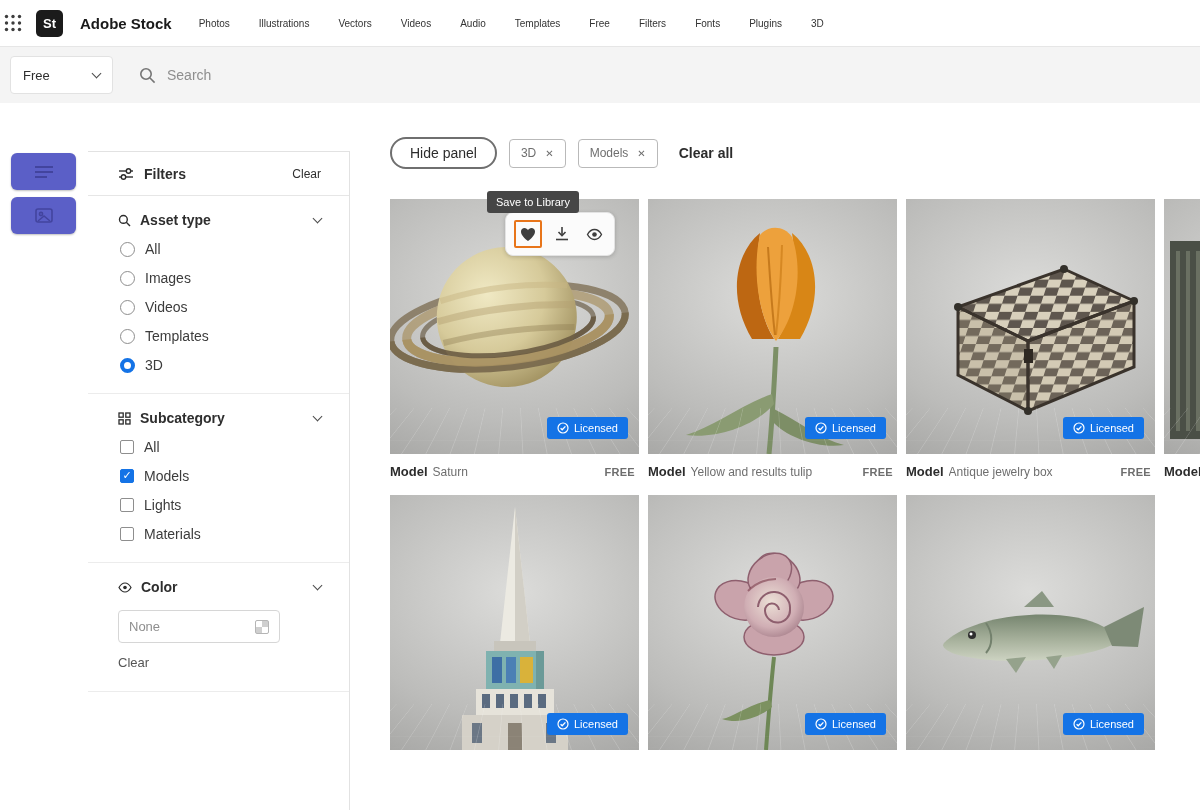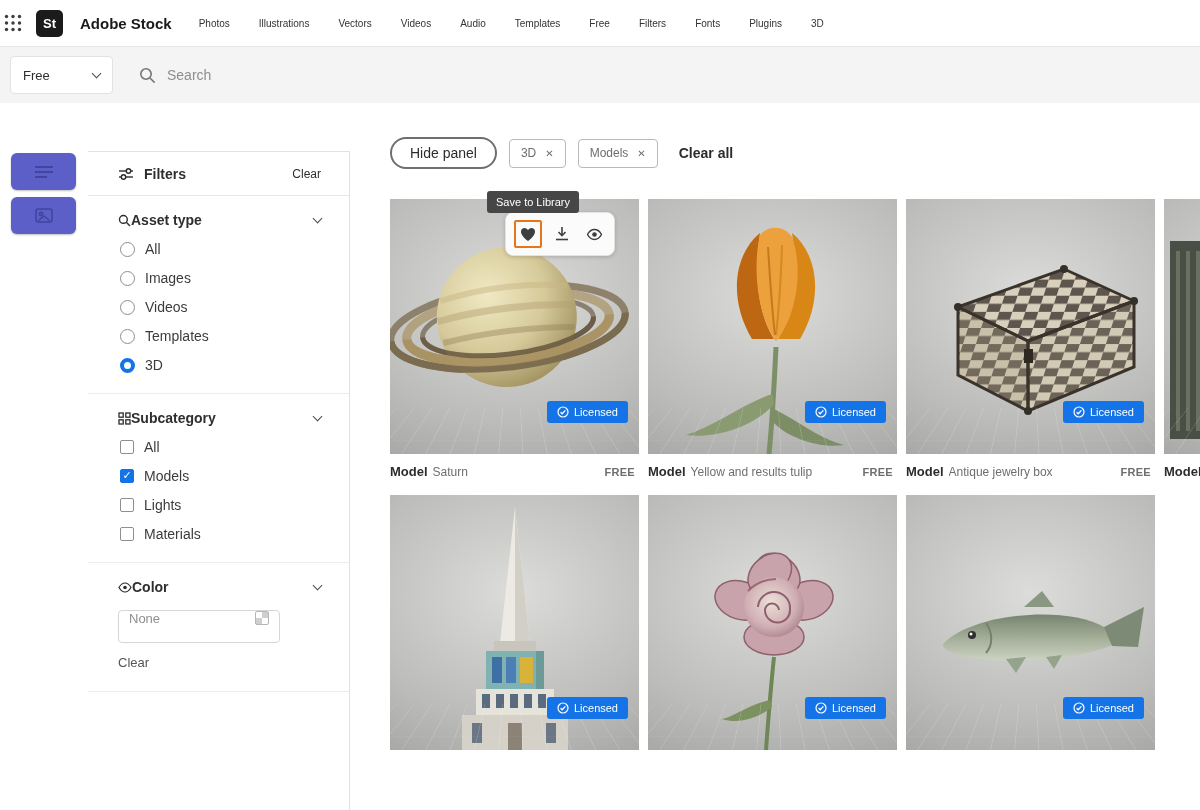--- a/index.html
+++ b/index.html
@@ -36,31 +36,31 @@
     box-shadow:0 1px 2px rgba(0,0,0,.25); }
   .pbtn.p1 { top:50px; } .pbtn.p2 { top:94px; }
 
   
   .filters { width:262px; border-right:1px solid #e2e2e2; border-top:1px solid #e2e2e2; background:#fff;margin-top:48px; }
   .fheader { height:44px; border-bottom:1px solid #e6e6e6; display:flex; align-items:center;
     padding:0 28px 0 30px; gap:10px; }
   .ftitle { font-weight:bold; font-size:14px; }
   .fclear { margin-left:auto; font-size:12px; color:#2e2e2e; cursor:pointer; }
   .fsection { border-bottom:1px solid #ececec; padding:16px 28px 20px 30px; }
-  .sheader { display:flex; align-items:center; font-weight:bold; font-size:14px; cursor:pointer; }
+  .sheader { display:flex; align-items:center; gap:9px; font-weight:bold; font-size:14px; cursor:pointer; }
   .sheader .chev { margin-left:auto; }
   .opt { display:flex; align-items:center; gap:10px; margin:13px 0 0 2px; font-size:14px; color:#3c3c3c; cursor:pointer; }
   .radio { width:15px; height:15px; border:1.5px solid #8e8e8e; border-radius:50%; background:#fff; flex:none; }
   .radio.sel { border:4.5px solid #1473e6; }
   .cbox { width:14px; height:14px; border:1.5px solid #8e8e8e; border-radius:2px; background:#fff; flex:none;
     position:relative; }
   .cbox.sel { background:#1473e6; border-color:#1473e6; }
   .cbox.sel::after { content:"\2713"; color:#fff; font-size:11px; position:absolute; left:1.5px; top:-1.5px; }
   .color-input { margin-top:15px; height:33px; width:162px; border:1px solid #d6d6d6; border-radius:4px;
-    background:#fff; display:flex; padding:0 10px; font-size:13px; color:#8e8e8e; cursor:pointer; }
+    background:#fff; display:flex; align-items:center; padding:0 10px; font-size:13px; color:#8e8e8e; cursor:pointer; }
   .swatch { margin-left:auto; width:14px; height:14px; border:1px solid #b5b5b5; border-radius:2px;
     background:conic-gradient(#cfcfcf 25%, #fff 0 50%, #cfcfcf 0 75%, #fff 0); }
   .color-clear { display:inline-block; margin-top:12px; font-size:13px; color:#555; cursor:pointer; }
 
   
   .main { flex:1; padding:34px 16px 0 40px; overflow:hidden; position:relative; background:#fff; }
   .toolbar-row { display:flex; align-items:center; gap:12px; }
   .hide-panel { height:32px; padding:0 18px; border:2px solid #6f6f6f; border-radius:16px; background:#fff;
     font-size:14px; color:#2c2c2c; cursor:pointer; font-family:inherit; }
   .chip { height:29px; border:1px solid #b9b9b9; border-radius:4px; background:#fff; display:flex;
@@ -71,21 +71,21 @@
   .cards-row { display:flex; gap:9px; margin-top:30px; }
   .cards-row.second { margin-top:16px; }
   .card { width:249px; flex:none; position:relative; }
   .card-img { height:255px; position:relative; overflow:hidden; cursor:pointer;
     background:radial-gradient(ellipse 120% 90% at 50% 38%, #dcdcda 0%, #bcbcba 55%, #999997 100%); }
   .card-img svg.obj { position:absolute; inset:0; }
   .floor { position:absolute; left:-30%; width:160%; bottom:-12px; height:150px; opacity:.55;
     background:repeating-linear-gradient(90deg, rgba(250,250,250,.35) 0 1px, transparent 1px 26px),
                repeating-linear-gradient(0deg, rgba(250,250,250,.35) 0 1px, transparent 1px 26px);
     transform:perspective(260px) rotateX(55deg); transform-origin:center bottom; }
-  .licensed { position:absolute; right:11px; bottom:31px; background:#1473e6; color:#fff; font-size:11px;
+  .licensed { position:absolute; right:11px; bottom:15px; background:#1473e6; color:#fff; font-size:11px;
     height:22px; display:flex; align-items:center; gap:5px; padding:0 10px; border-radius:3px; z-index:3; }
   .caption { display:flex; align-items:baseline; gap:5px; margin-top:10px; padding-right:4px; }
   .caption .type { font-weight:bold; font-size:13px; color:#2c2c2c; }
   .caption .title { font-size:12px; color:#6e6e6e; flex:1; white-space:nowrap; overflow:hidden; }
   .caption .price { font-size:11px; font-weight:bold; color:#6e6e6e; letter-spacing:.3px; }
 
   
   .hover-toolbar { position:absolute; top:13px; left:115px; width:110px; height:44px; background:#fbfbfb;
     border:1px solid #e3e3e3; border-radius:8px; display:flex; align-items:center; justify-content:space-evenly;
     box-shadow:0 1px 4px rgba(0,0,0,.18); z-index:5; }

